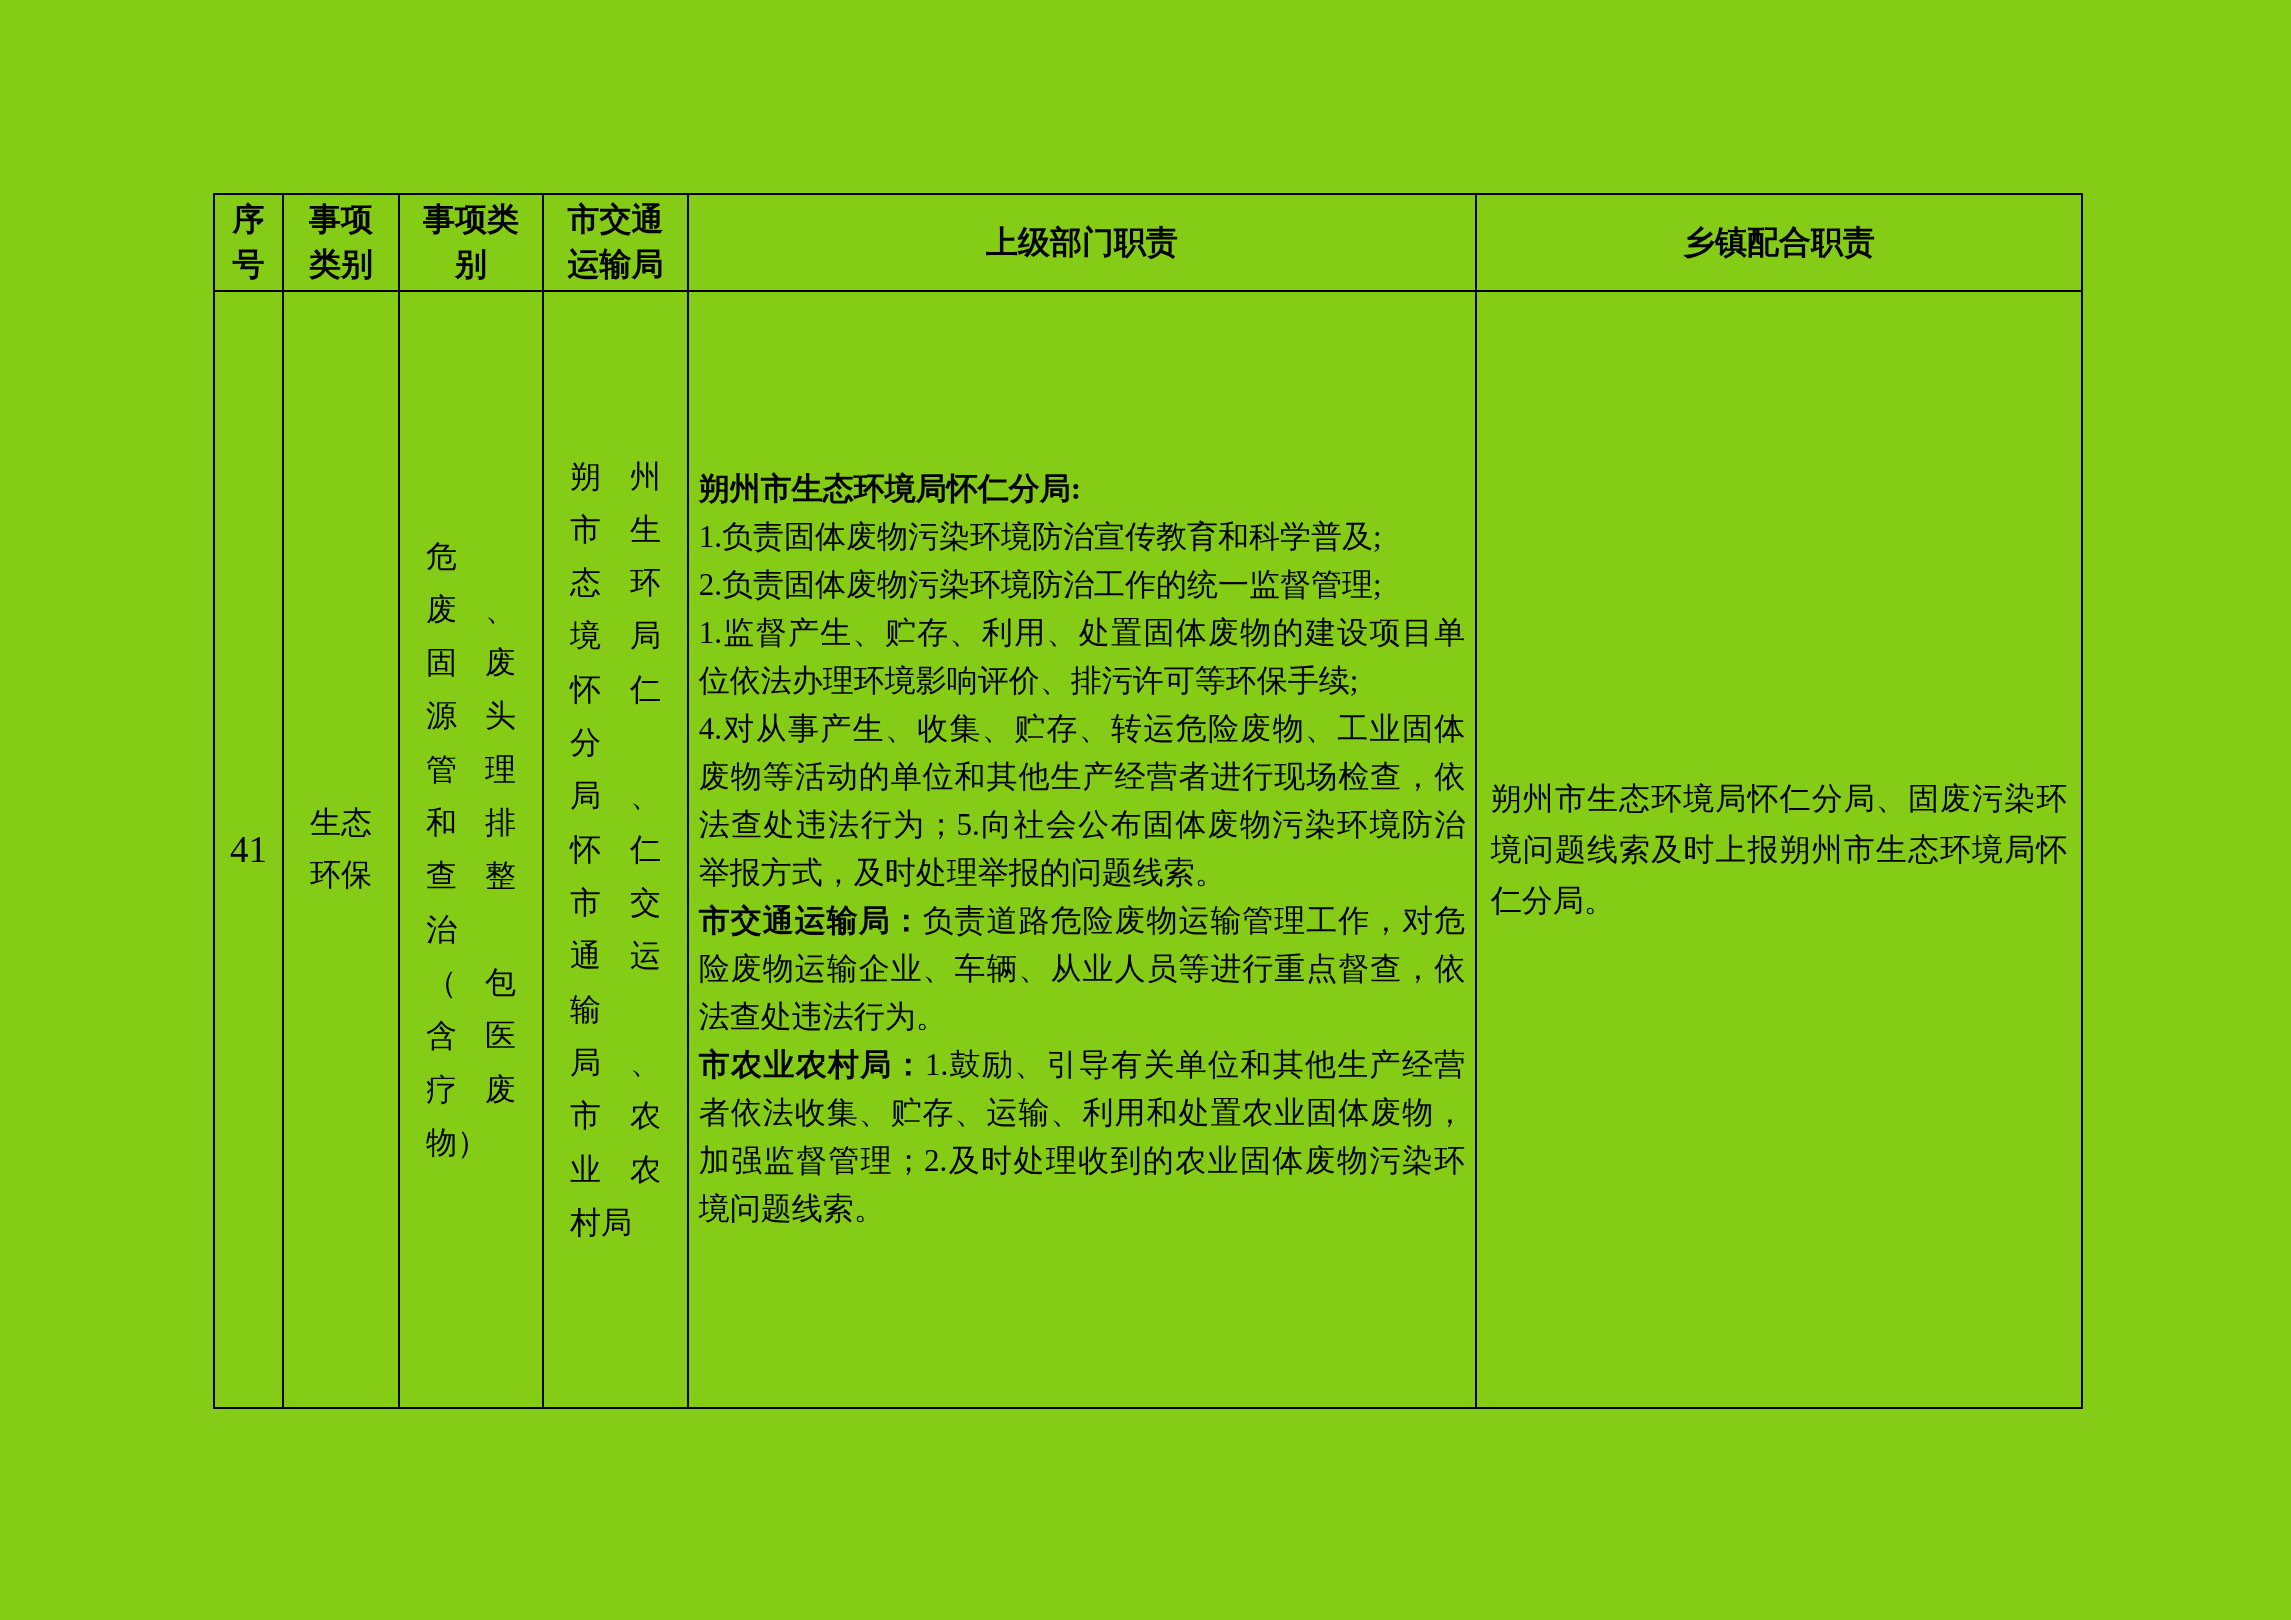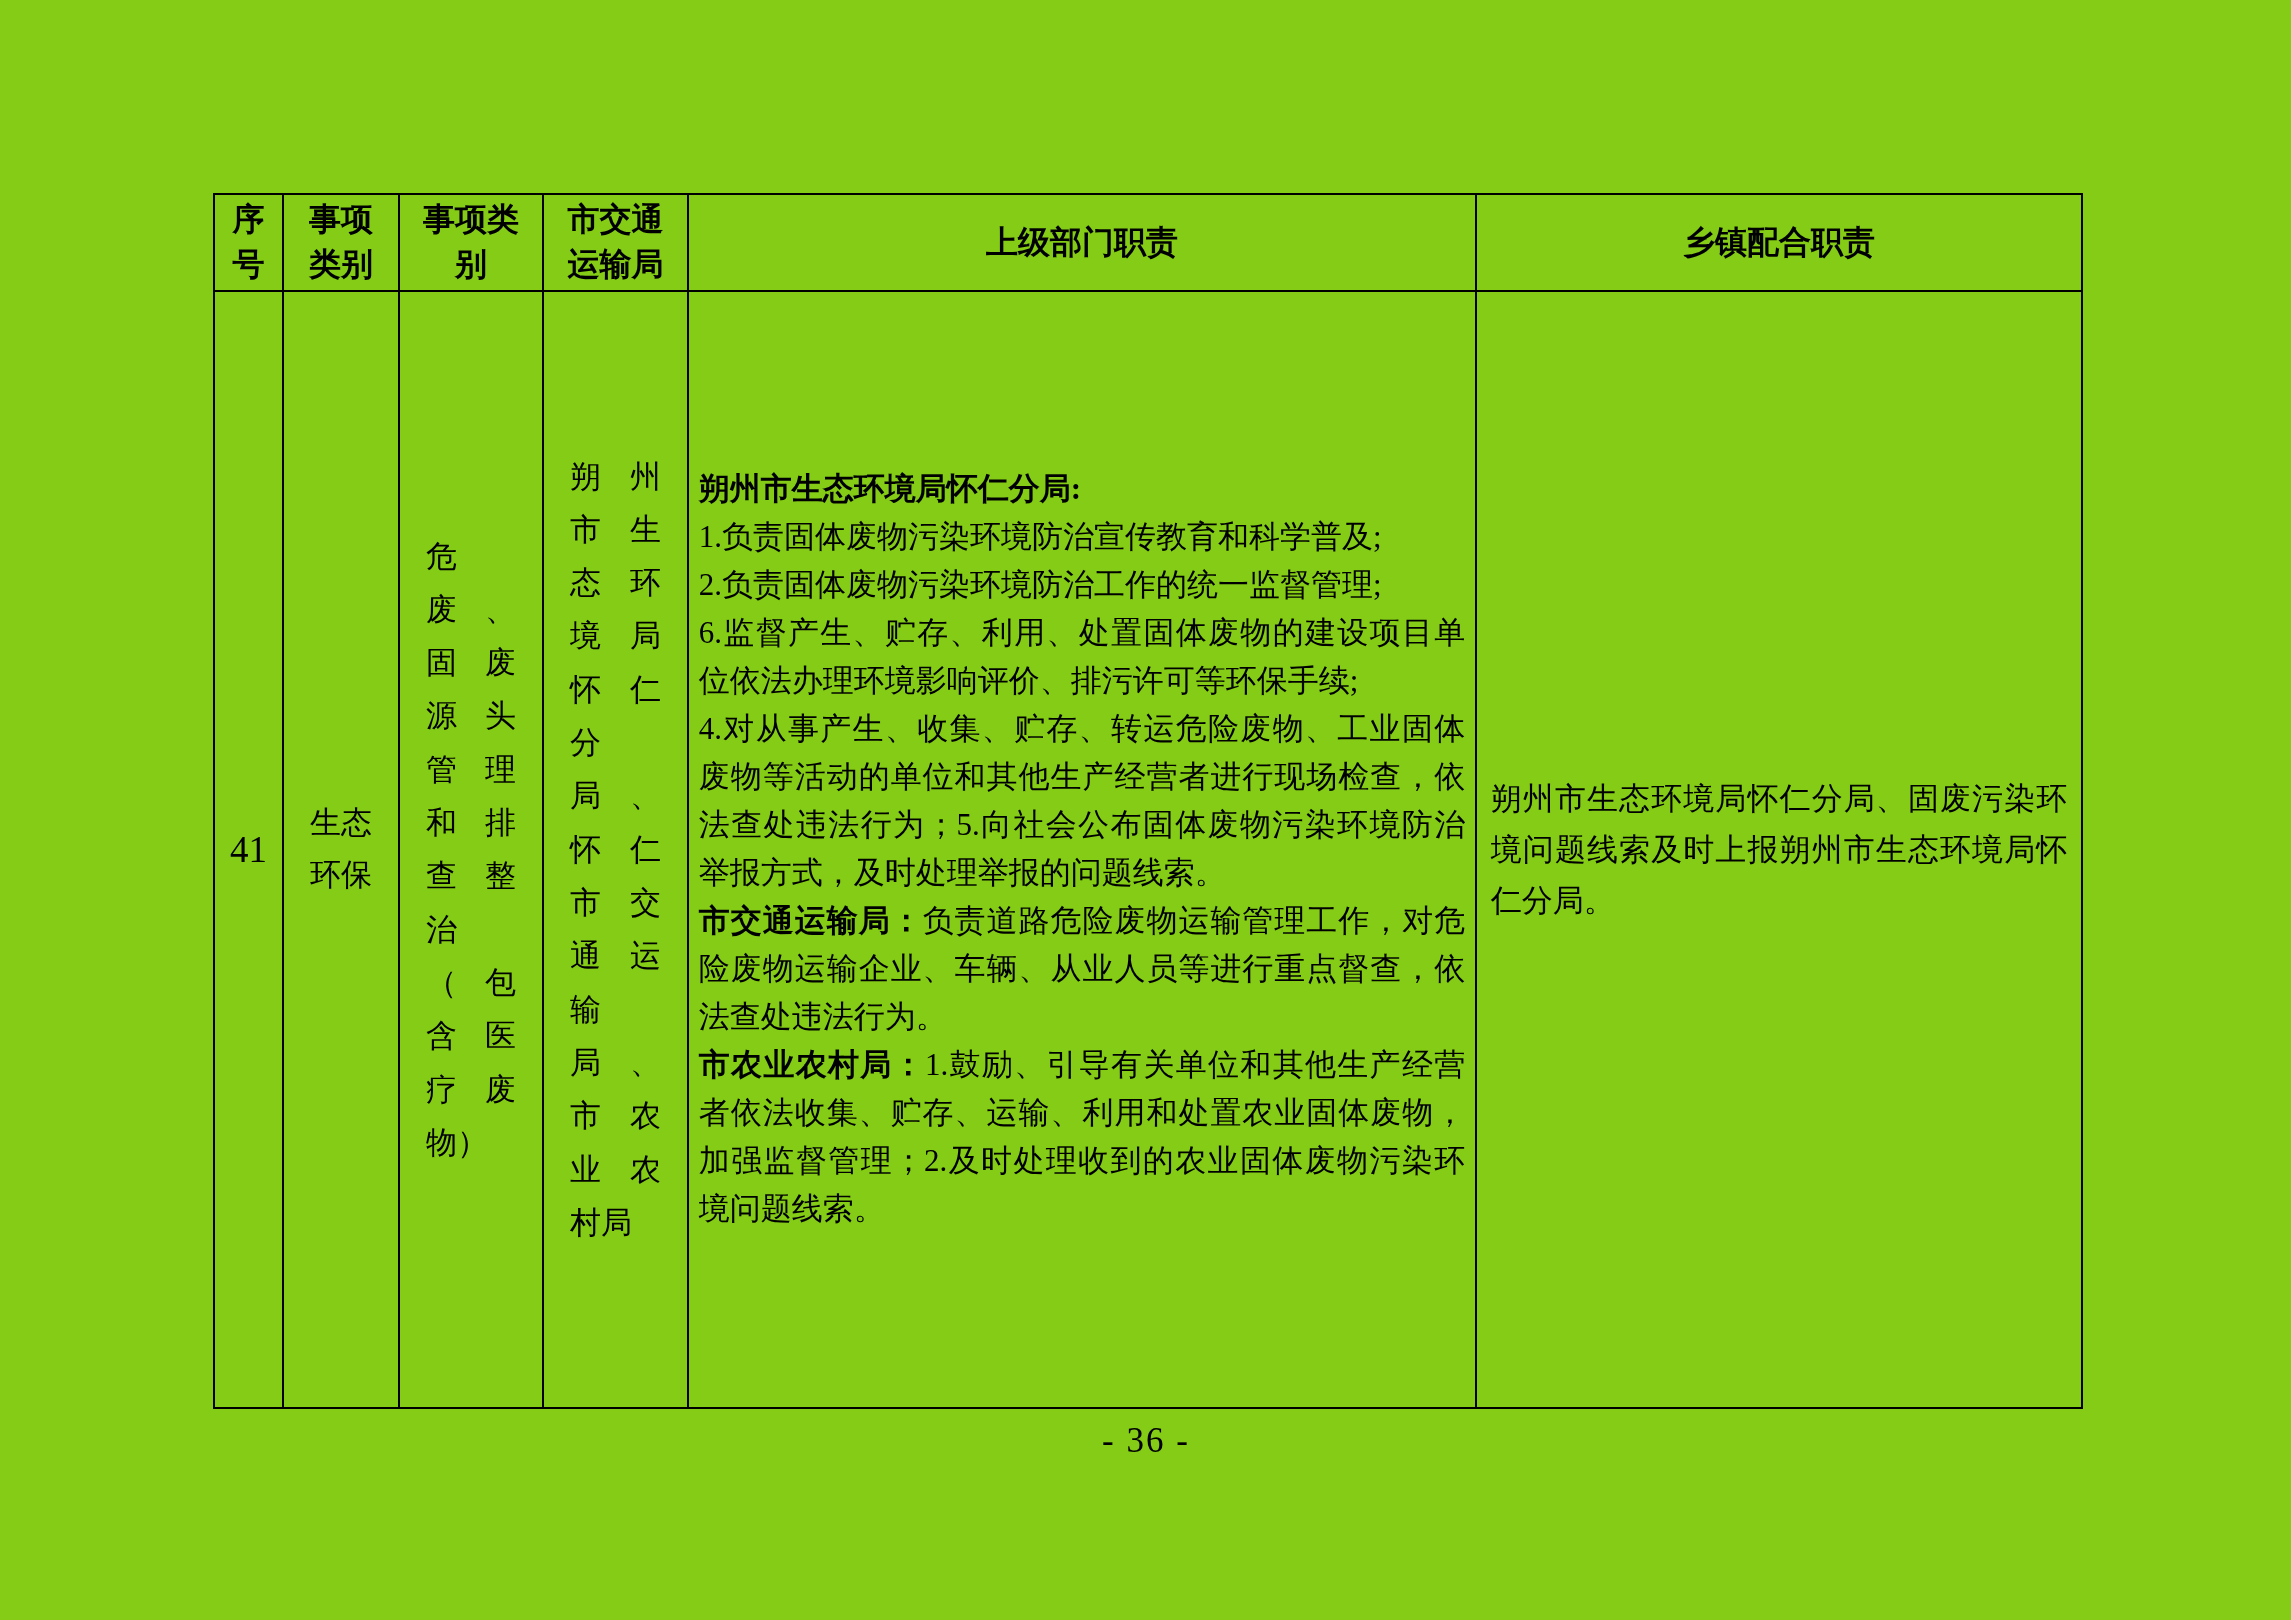--- a/index.html
+++ b/index.html
@@ -115,29 +115,28 @@
           <div class="just-narrow">危废、固废源头管理和排查整治（包含医疗废物）</div>
         </td>
         <td class="c-depts">
           <div class="just-narrow">朔州市生态环境局怀仁分局、怀仁市交通运输局、市农业农村局</div>
         </td>
         <td class="c-duties">
           <div>
             <p><b>朔州市生态环境局怀仁分局:</b><span></span></p>
             <p><b></b><span>1.负责固体废物污染环境防治宣传教育和科学普及;</span></p>
             <p><b></b><span>2.负责固体废物污染环境防治工作的统一监督管理;</span></p>
-            <p><b></b><span>6.监督产生、贮存、利用、处置固体废物的建设项目单位依法办理环境影响评价、排污许可等环保手续;</span></p>
+            <p><b></b><span>1.监督产生、贮存、利用、处置固体废物的建设项目单位依法办理环境影响评价、排污许可等环保手续;</span></p>
             <p><b></b><span>4.对从事产生、收集、贮存、转运危险废物、工业固体废物等活动的单位和其他生产经营者进行现场检查，依法查处违法行为；5.向社会公布固体废物污染环境防治举报方式，及时处理举报的问题线索。</span></p>
             <p><b>市交通运输局：</b><span>负责道路危险废物运输管理工作，对危险废物运输企业、车辆、从业人员等进行重点督查，依法查处违法行为。</span></p>
             <p><b>市农业农村局：</b><span>1.鼓励、引导有关单位和其他生产经营者依法收集、贮存、运输、利用和处置农业固体废物，加强监督管理；2.及时处理收到的农业固体废物污染环境问题线索。</span></p>
           </div>
         </td>
         <td class="c-township">
           <div class="just-wide">朔州市生态环境局怀仁分局、固废污染环境问题线索及时上报朔州市生态环境局怀仁分局。</div>
         </td>
       </tr>
     </tbody>
   </table>
 
-  <div class="footer-pagenum">- 36 -</div>
 
 </div>
 
 
 </body></html>

